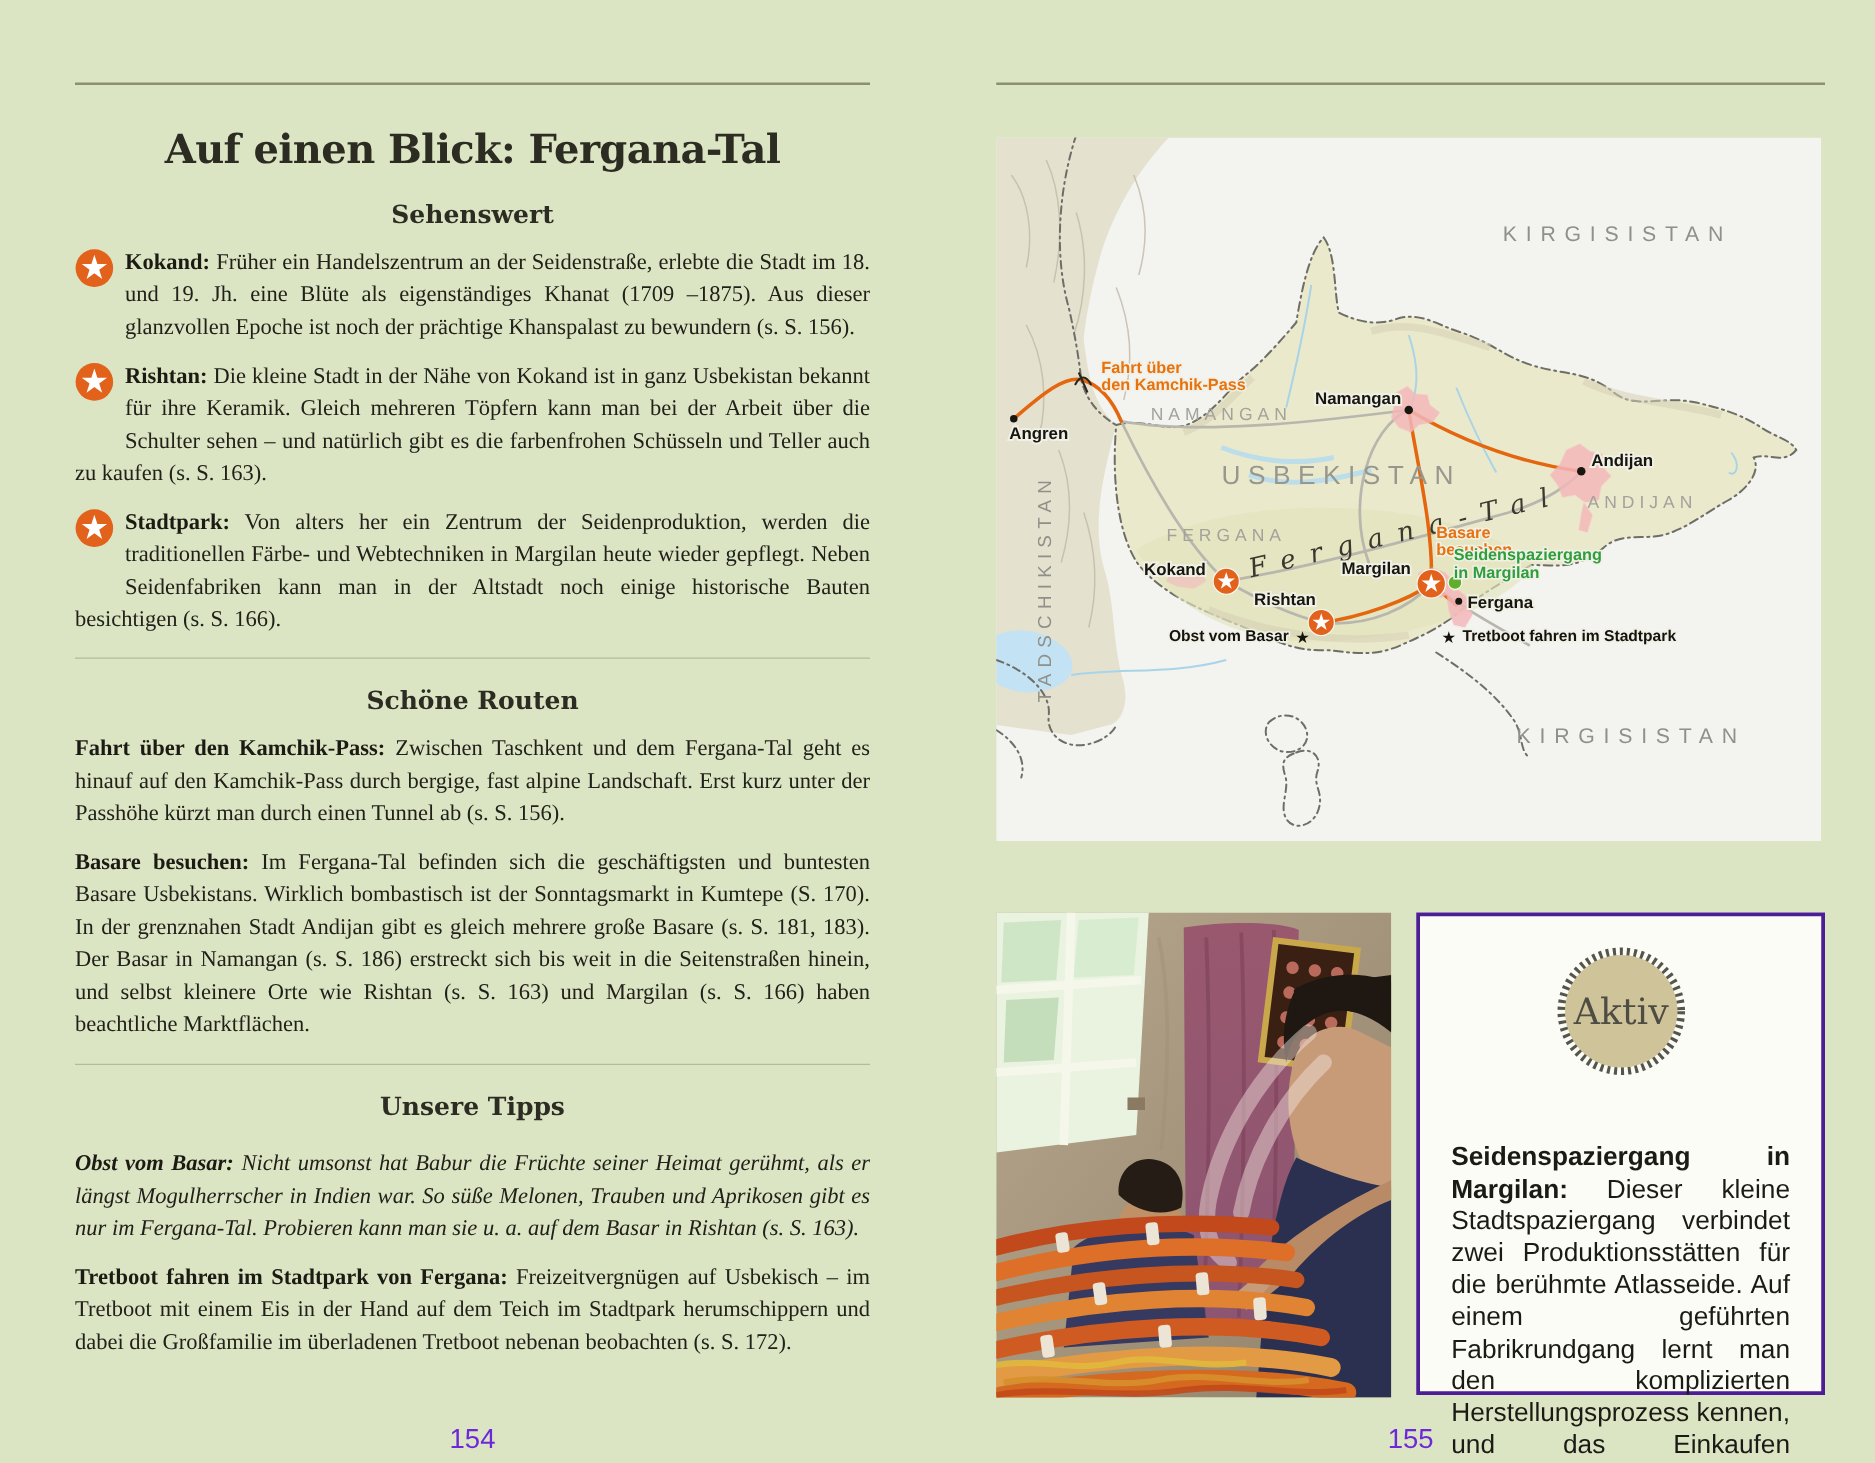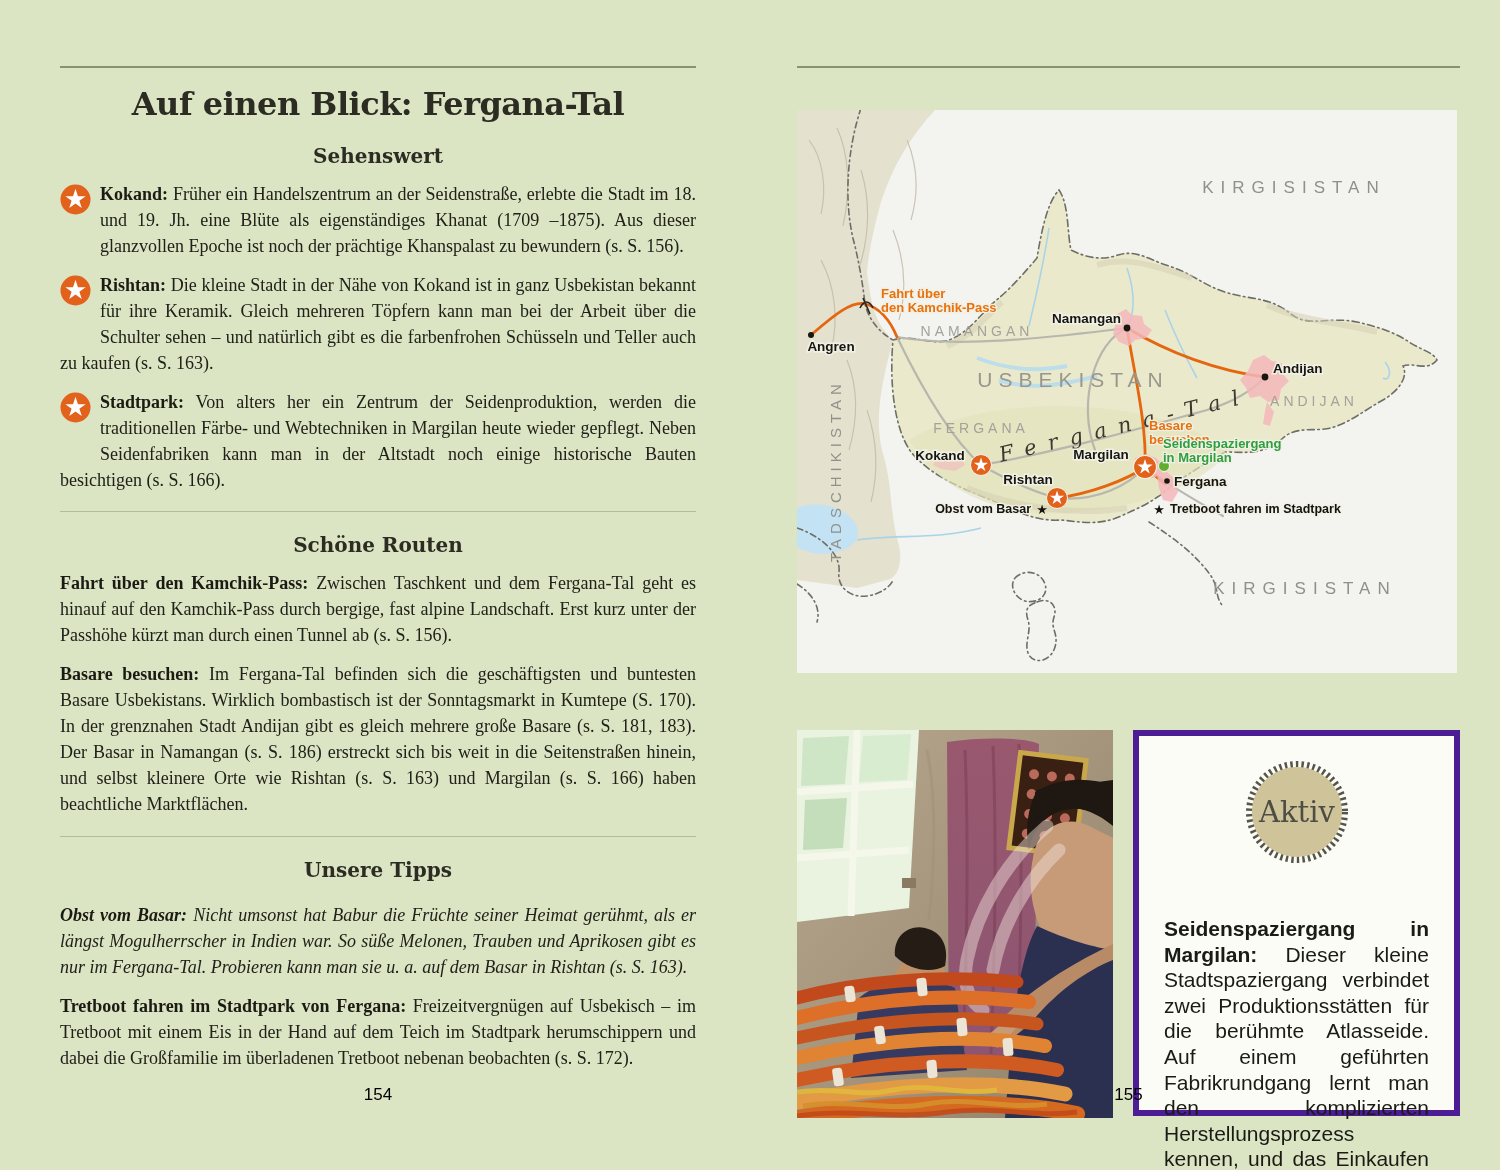--- a/index.html
+++ b/index.html
@@ -4,37 +4,37 @@
 <style>
   html,body{margin:0;padding:0;}
   body{width:1500px;height:1170px;background:#dbe4c3;position:relative;
        font-family:"Liberation Serif",serif;overflow:hidden;}
   .page{position:absolute;top:55px;}
   .page-left{left:60px;width:636px;}
   .page-right{left:797px;width:663px;}
   .toprule{height:2px;background:#8a9070;margin-top:11px;}
   .divider{height:1px;background:#b2bc9b;margin-top:15px;}
   h1.booktitle{font-family:"DejaVu Serif",serif;font-weight:bold;font-size:32px;
-       color:#2c2c23;text-align:center;margin:17px 0 0;letter-spacing:-0.5px;}
+       color:#2c2c23;text-align:center;margin:32px 0 0;letter-spacing:-0.5px;}
   h2.sechead{font-family:"DejaVu Serif",serif;font-weight:bold;font-size:20px;
        color:#2c2c23;text-align:center;margin:21px 0 0;}
   p.item{font-size:18px;line-height:26px;color:#21211a;text-align:justify;
        margin:13px 0 0;}
   p.item b{color:#1b1b14;}
   .pstar{float:left;width:40px;height:52px;padding-top:3px;}
   .map-wrap{margin-top:42px;line-height:0;}
   .bottom-row{display:flex;margin-top:57px;}
   .photo{width:316px;height:388px;line-height:0;}
   .aktiv-box{width:327px;height:386px;box-sizing:border-box;margin-left:20px;
-       background:#fcfcf7;border:6px solid #4c1d95;padding:0 25px;}
+       background:#fcfcf7;border:3px solid #4c1d95;padding:0 25px;}
   .badgewrap{text-align:center;margin-top:18px;line-height:0;}
   .aktiv-text{font-family:"Liberation Sans",sans-serif;font-size:21px;
        line-height:25.6px;text-align:justify;color:#1b1b16;margin:46px 0 0;}
-  .pagenum{position:absolute;top:1085px;font-family:"Liberation Sans",sans-serif;
-       font-size:17px;color:#000000;text-align:center;}
+  .pagenum{position:absolute;top:1138px;font-family:"Liberation Sans",sans-serif;
+       font-size:22px;color:#6d28d9;text-align:center;}
   #pn-left{left:60px;width:636px;}
   #pn-right{left:797px;width:663px;}
   
   text{font-family:"Liberation Sans",sans-serif;}
   .m-country{fill:#90908a;font-size:17px;letter-spacing:7px;}
   .m-country-sm{fill:#90908a;font-size:15px;letter-spacing:5px;}
   .m-ubek{fill:#98978e;font-size:21px;letter-spacing:6px;}
   .m-region{fill:#a3a29b;font-size:14px;letter-spacing:4px;}
   .m-city{font-weight:bold;font-size:13.5px;fill:#17170f;
           paint-order:stroke;stroke:#f0f0e6;stroke-width:3px;}

